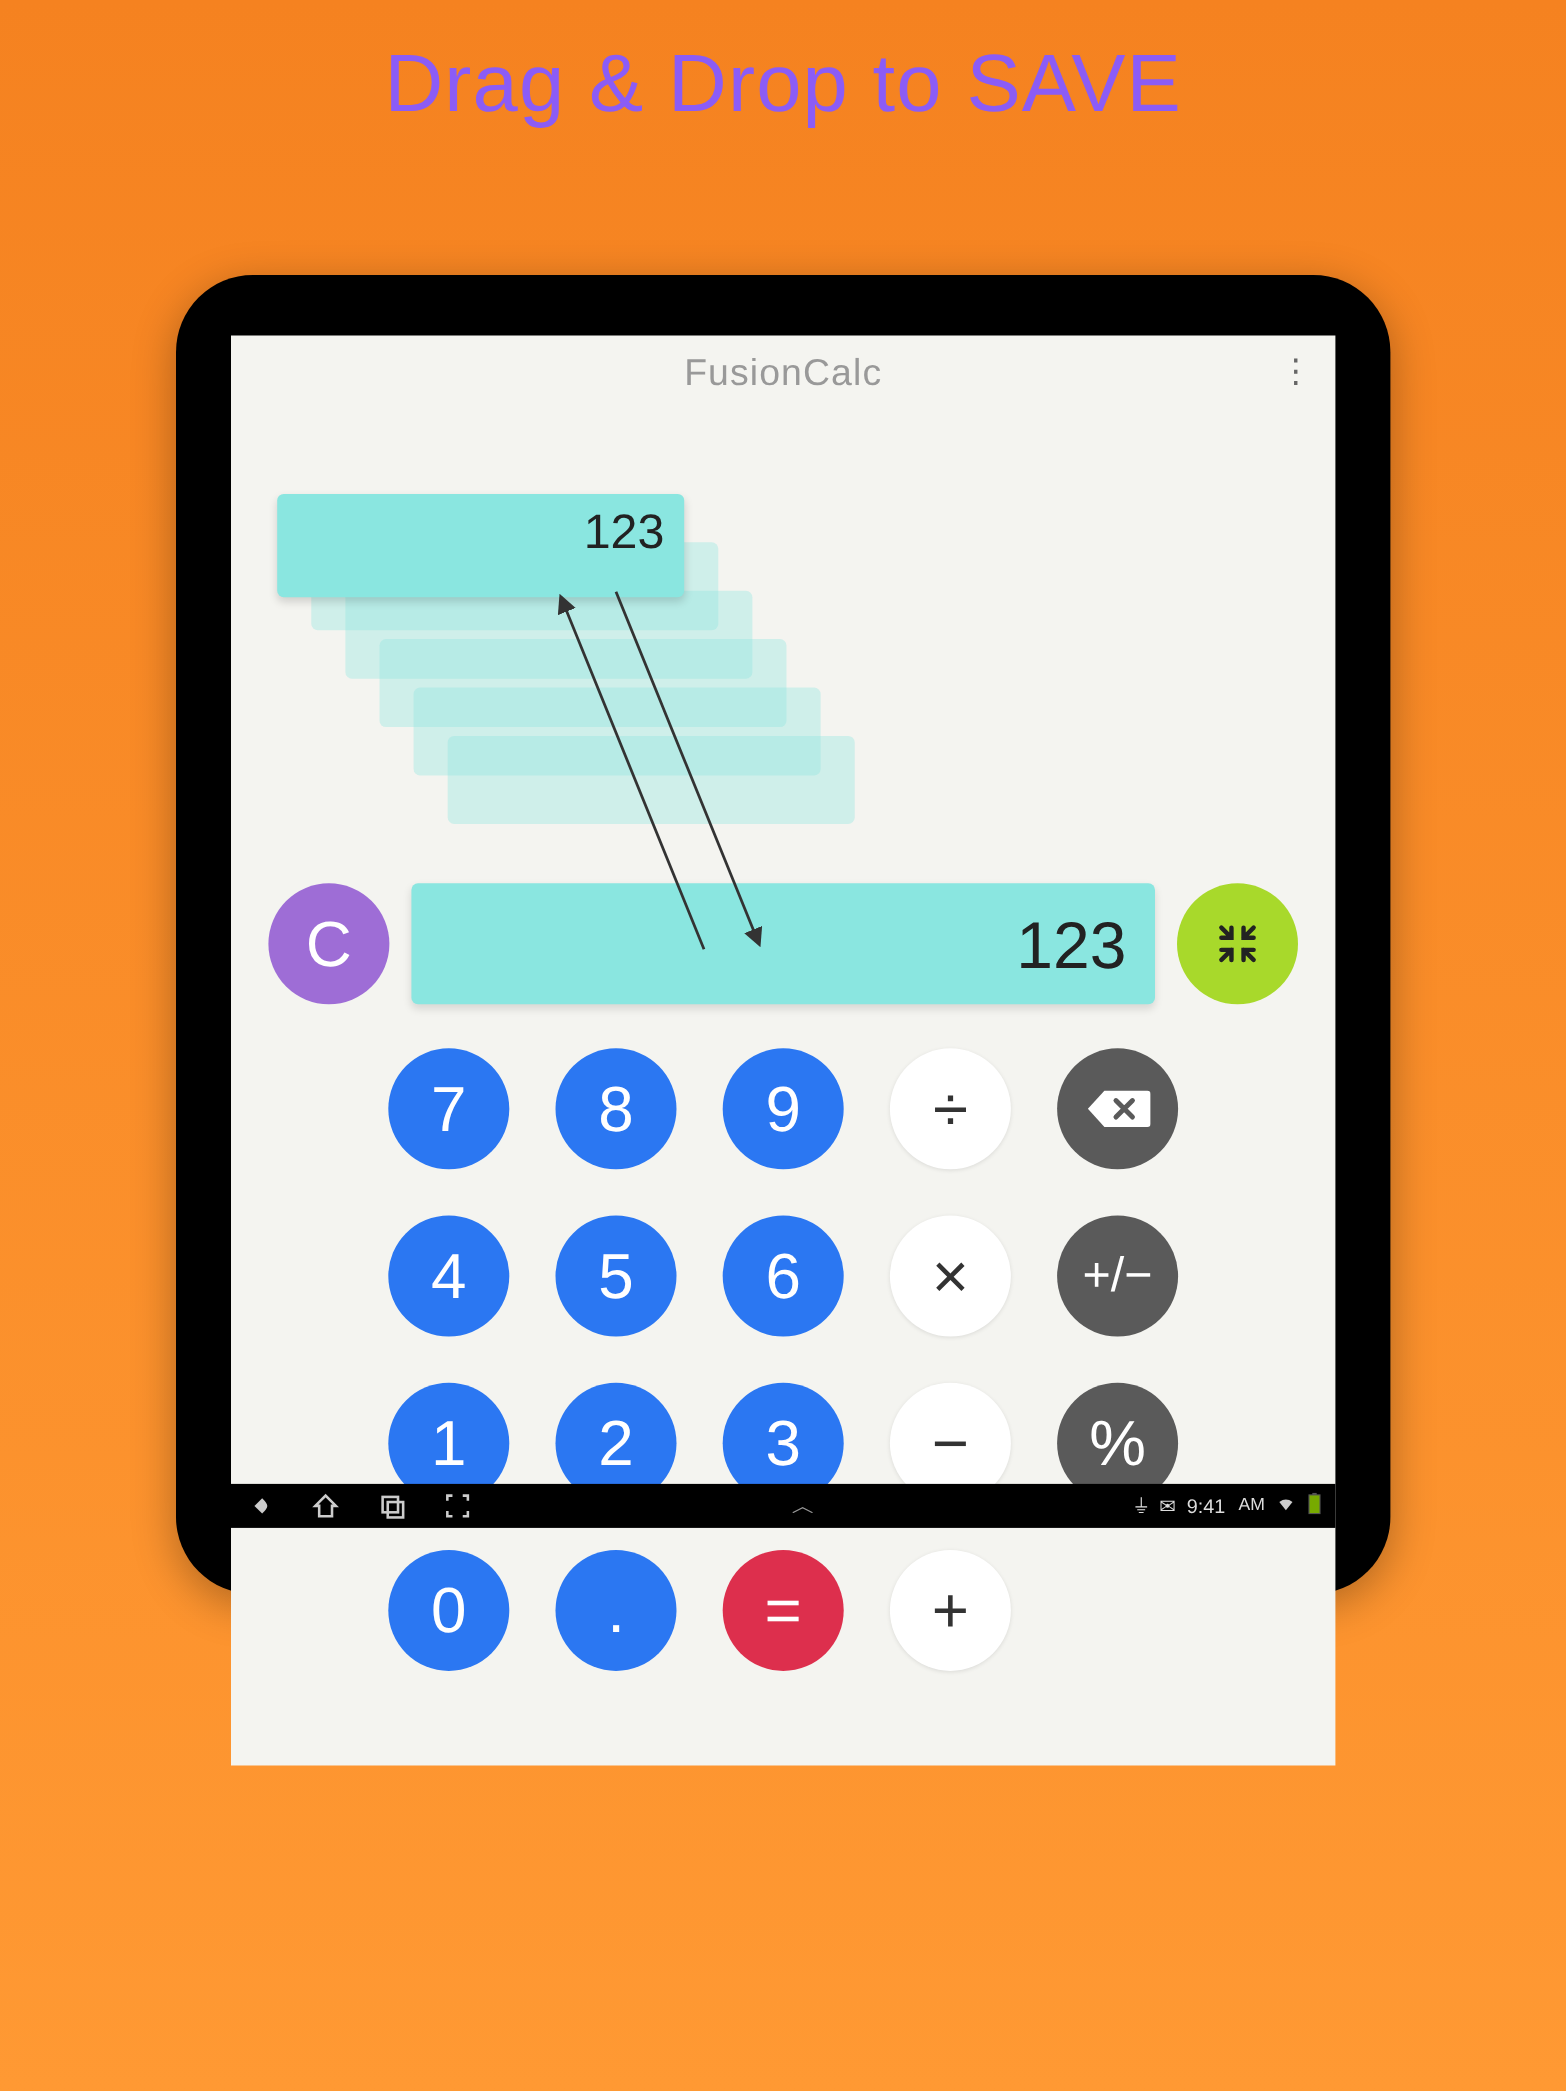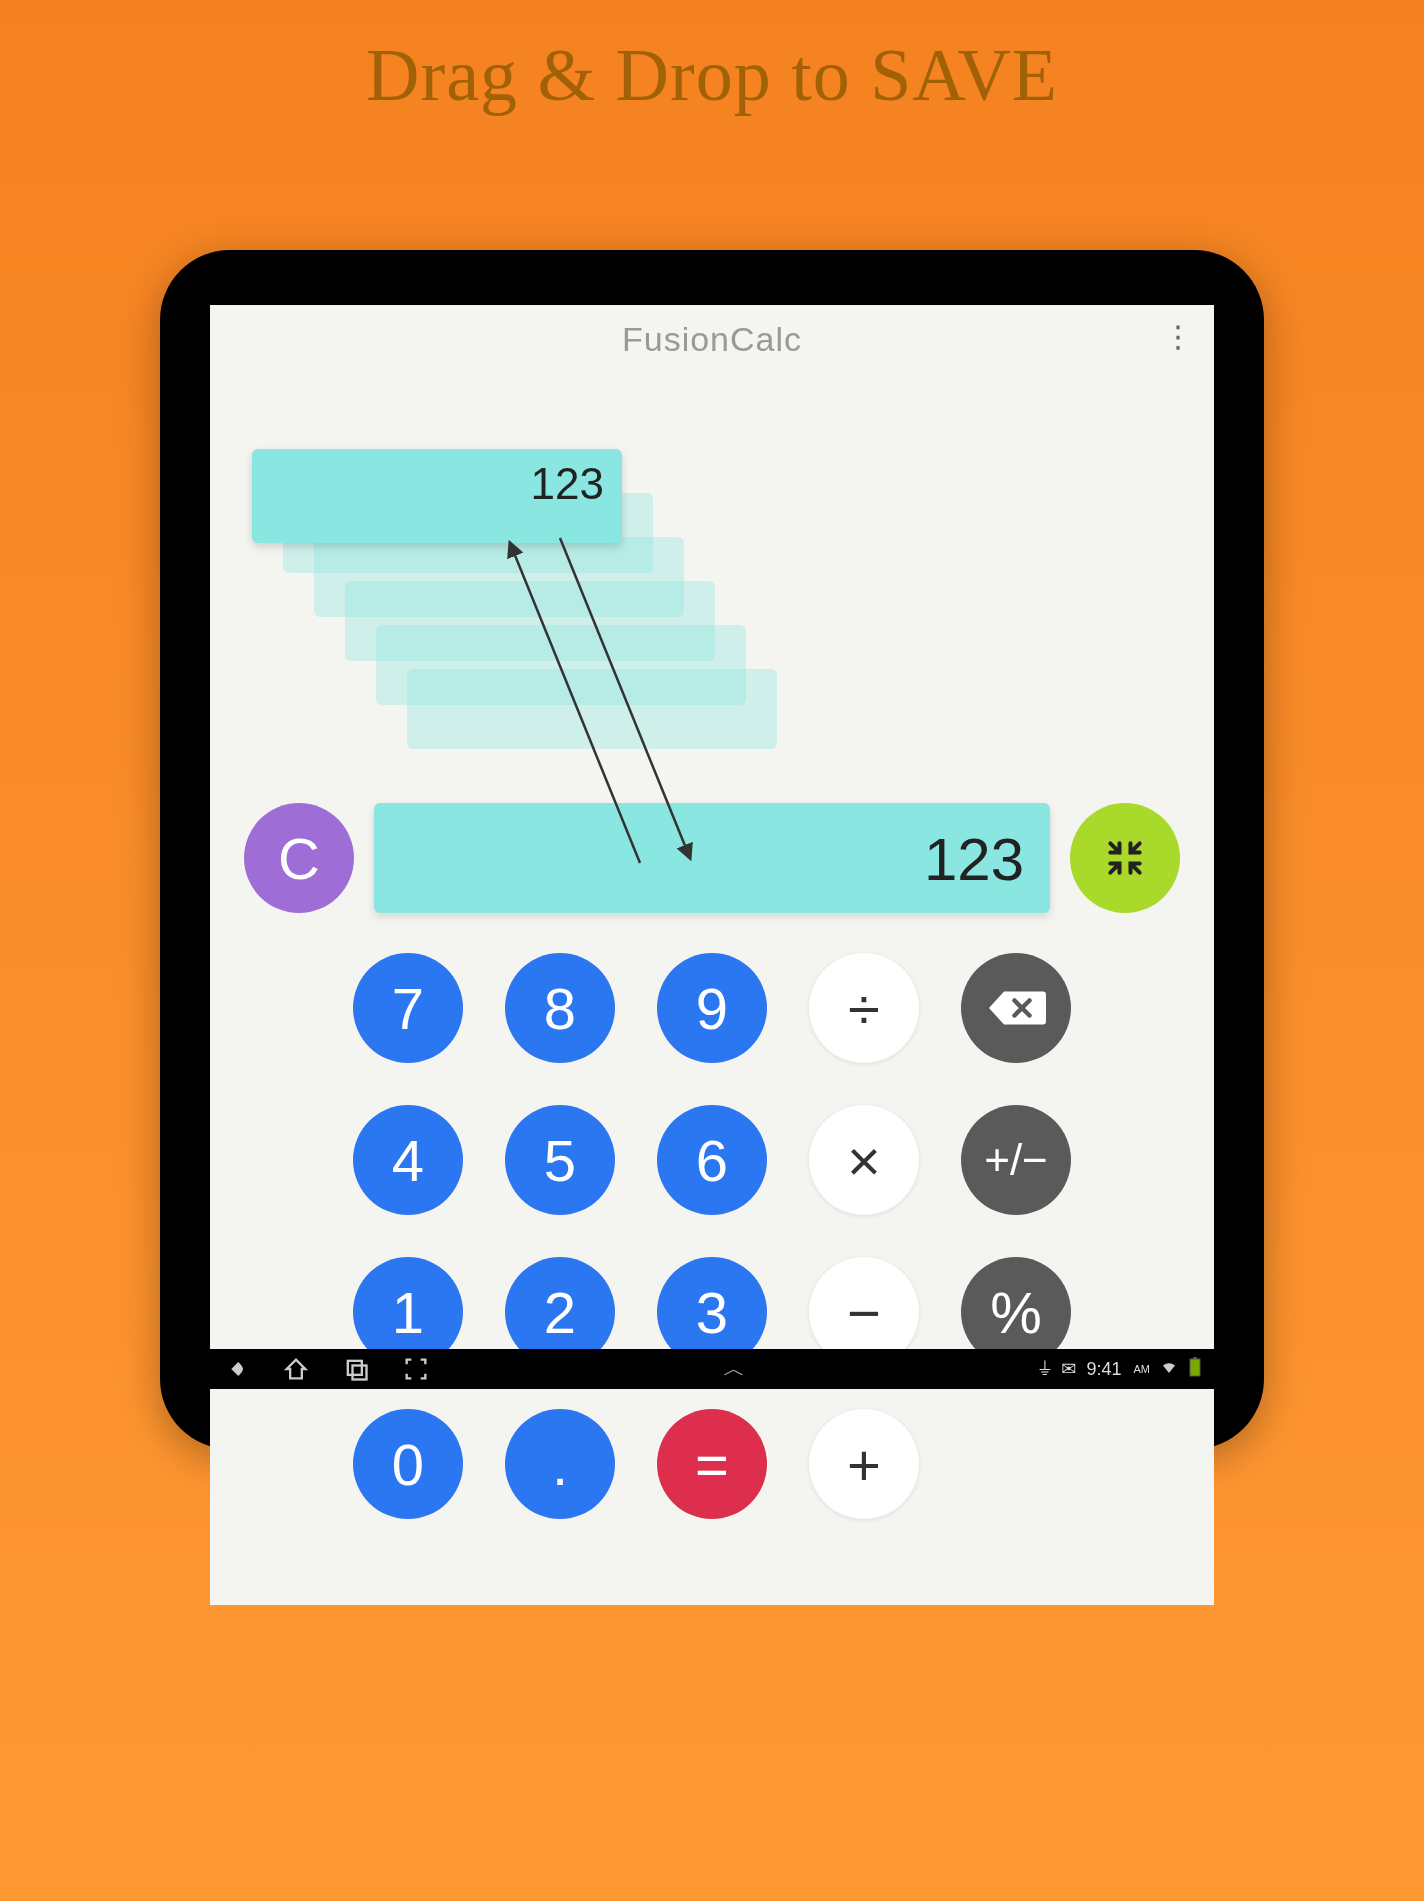--- a/index.html
+++ b/index.html
@@ -6,27 +6,26 @@
   body {
     width: 1424px;
     height: 1901px;
     background: linear-gradient(to bottom, #f58220 0%, #ff9933 100%);
     font-family: -apple-system, "Helvetica Neue", Arial, sans-serif;
     overflow: hidden;
     position: relative;
   }
   .promo-title {
     text-align: center;
-    color: #a16207;
+    color: #8b5cf6;
     font-size: 74px;
     font-weight: 300;
     line-height: 1.5;
     padding-top: 20px;
     letter-spacing: 1px;
-    font-family: Liberation Serif, serif;
   }
   .tablet {
     position: absolute;
     left: 160px;
     top: 250px;
     width: 1104px;
     height: 1199px;
     background: #000;
     border-radius: 70px;
     box-shadow: 0 10px 40px rgba(0,0,0,0.3);
@@ -143,21 +142,21 @@
     display: flex;
     align-items: center;
     color: #ddd;
     font-size: 20px;
     padding: 0 12px;
   }
   .nav-bar .nav-left { display: flex; gap: 32px; align-items: center; }
   .nav-bar .nav-center { flex:1; text-align:center; font-size:22px; color:#999; }
   .nav-bar .nav-right { display: flex; gap: 10px; align-items: center; font-size: 18px; }
   .nav-ico { width:28px; height:28px; display:inline-flex; align-items:center; justify-content:center; fill:#ccc; }
-  .time-small { font-size: 11px; margin-left:2px;}
+  .time-small { font-size: 16px; margin-left:2px;}
   .backspace-svg { width:60px; height:40px; }
   .collapse-svg { width:44px; height:44px; }
 </style>
 </head>
 <body>
 
 <div class="promo-title">
   <div>Drag &amp; Drop to SAVE</div>
 </div>
 

